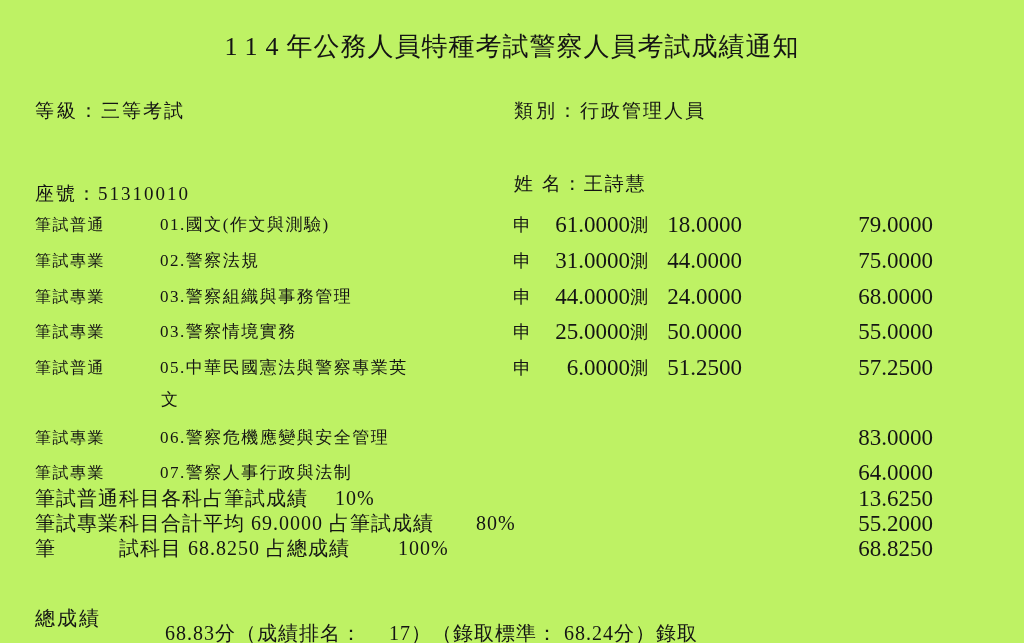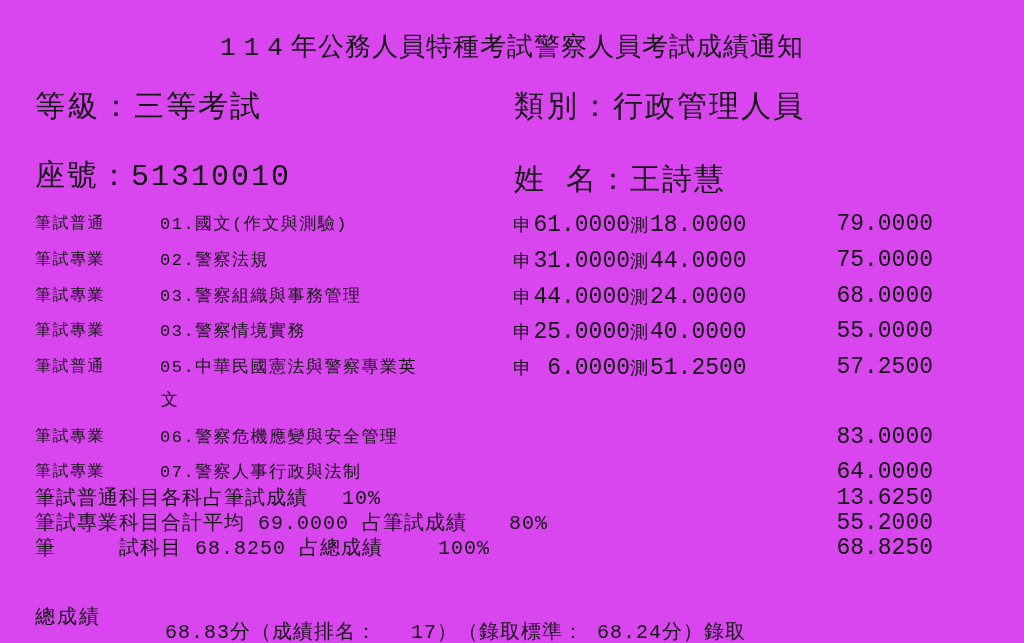--- a/index.html
+++ b/index.html
@@ -1,29 +1,29 @@
 <!DOCTYPE html>
 <html><head>
 <meta charset="utf-8">
 <style>
   html,body{margin:0;padding:0;background:#ffffff;}
   .page{
-    position:relative;width:1024px;height:643px;background:#d946ef;
-    font-family:Liberation Mono, monospace;color:#141414;
+    position:relative;width:1024px;height:643px;background:#bef264;
+    font-family:Liberation Serif, serif;color:#141414;
     overflow:hidden;
   }
   .title{position:absolute;top:29px;left:0;width:100%;text-align:center;font-size:26px;white-space:pre;}
   .title .num{letter-spacing:8px;}
   .title .txt{letter-spacing:1px;}
 
-  .hline{position:absolute;font-size:30px;letter-spacing:3px;white-space:pre;}
+  .hline{position:absolute;font-size:19px;letter-spacing:3px;white-space:pre;margin-top:12px;}
   .hline .hval{letter-spacing:2px;}
   #grade-line{top:86px;left:35px;}
   #category-line{top:86px;left:514px;}
-  #seat-line{top:155px;left:35px;letter-spacing:2px;}
+  #seat-line{top:169px;left:35px;letter-spacing:2px;}
   #name-line{top:159px;left:514px;letter-spacing:2px;}
 
   .srow{position:absolute;left:0;width:1024px;height:27px;}
   .srow .cat{position:absolute;left:35px;top:0;font-size:16px;letter-spacing:1.5px;line-height:27px;white-space:pre;}
   .srow .subj{position:absolute;left:160px;top:0;font-size:17px;letter-spacing:1.5px;line-height:27px;white-space:pre;}
   .srow .exam{position:absolute;left:513px;top:0;height:27px;display:flex;align-items:center;}
   .exam .zi{font-size:18px;width:20px;}
   .exam .nv{font-size:23px;text-align:right;white-space:pre;}
   .exam .nv.shen{width:97px;}
   .exam .nv.ce{width:92px;}
@@ -93,21 +93,21 @@
     <span class="tot">68.0000</span>
   </div>
 
   <div class="srow" id="row-3">
     <span class="cat">筆試專業</span>
     <span class="subj">03.警察情境實務</span>
     <span class="exam">
         <span class="zi">申</span>
         <span class="nv shen">25.0000</span>
         <span class="zi">測</span>
-        <span class="nv ce">40.0000</span>
+        <span class="nv ce">50.0000</span>
       </span>
     <span class="tot">55.0000</span>
   </div>
 
   <div class="srow" id="row-4">
     <span class="cat">筆試普通</span>
     <span class="subj">05.中華民國憲法與警察專業英</span>
     <span class="exam">
         <span class="zi">申</span>
         <span class="nv shen">6.0000</span>

